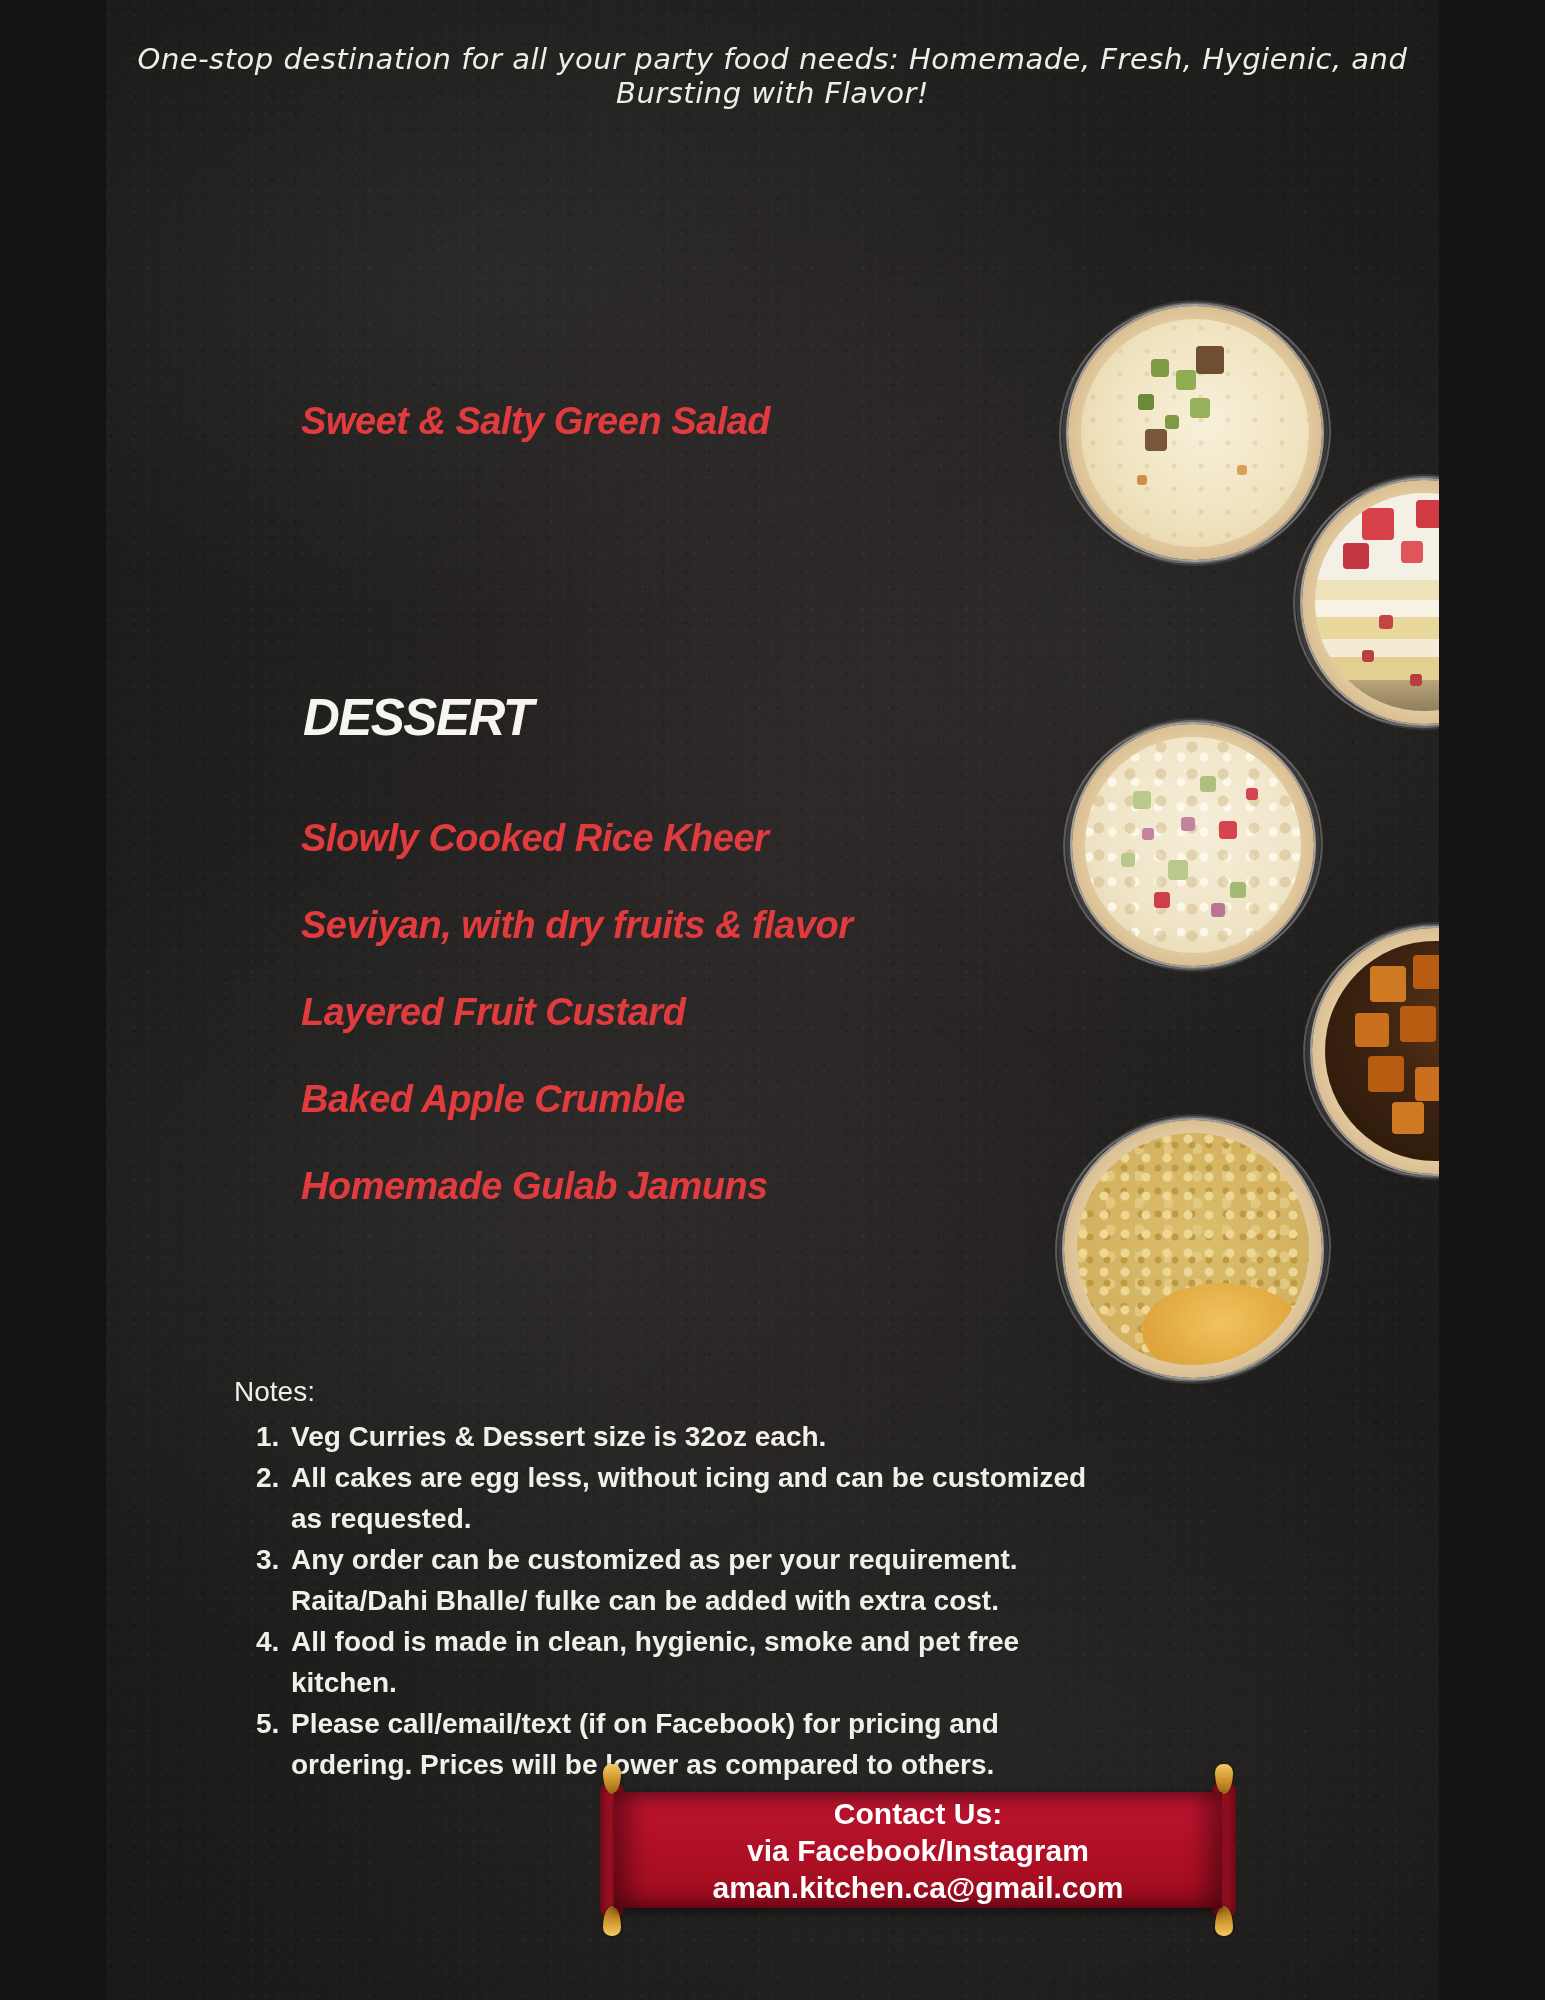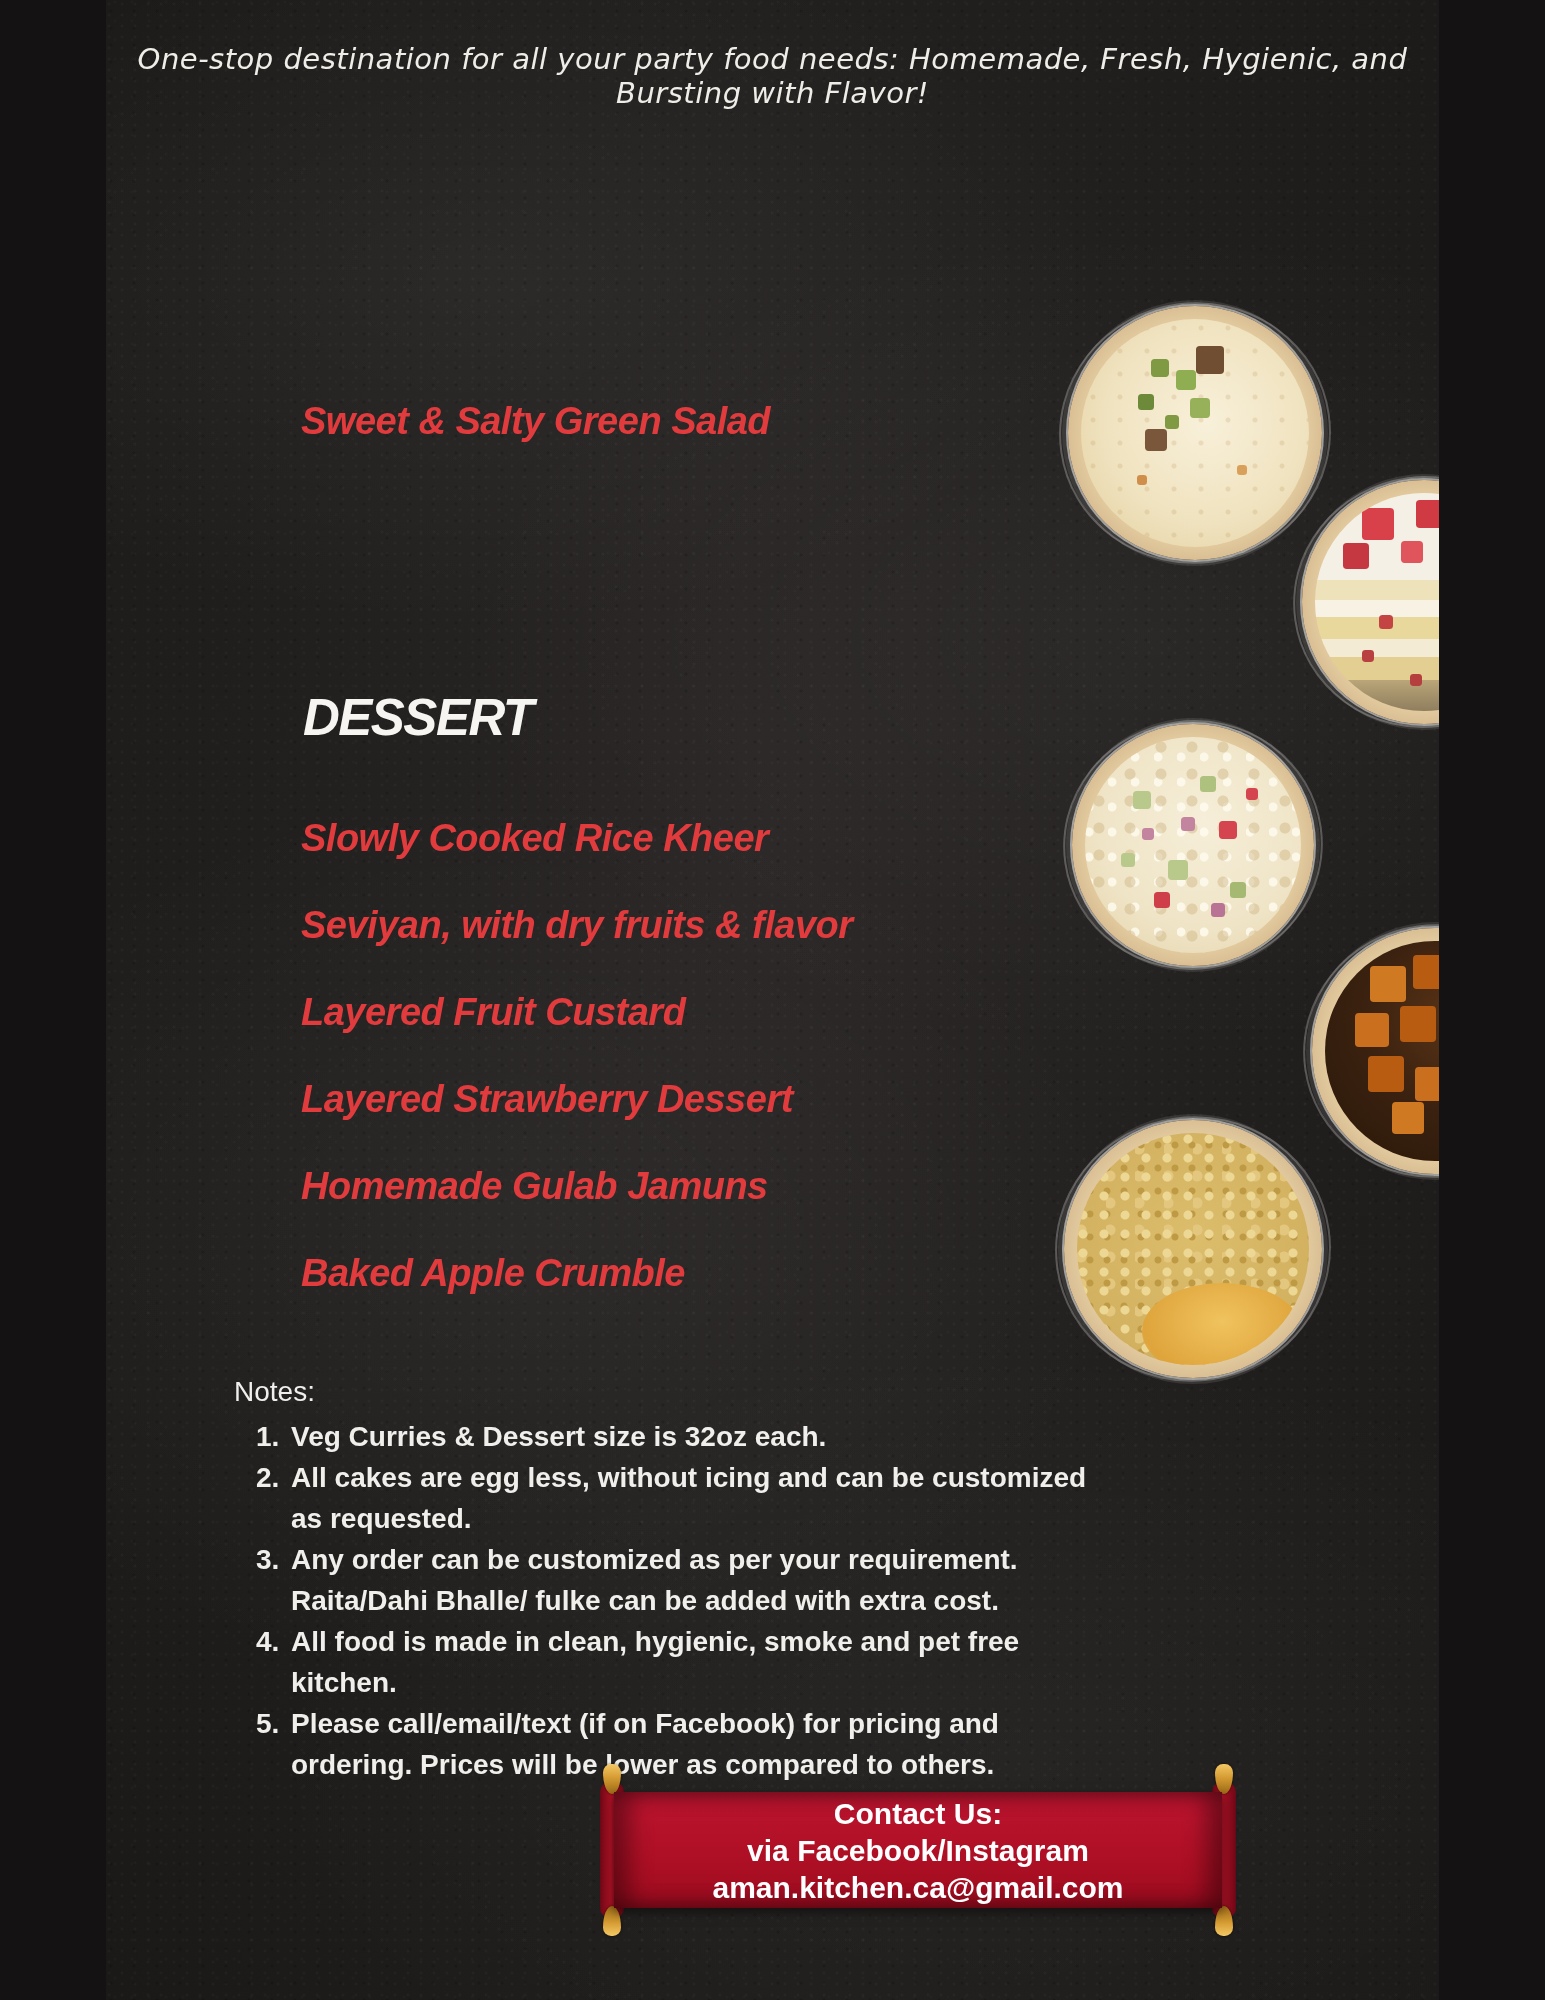--- a/index.html
+++ b/index.html
@@ -179,23 +179,22 @@
 
   <ul class="menu sides-menu">
     <li>Sweet &amp; Salty Green Salad</li>
   </ul>
 
   <h2 class="heading dessert">DESSERT</h2>
   <ul class="menu dessert-menu">
     <li>Slowly Cooked Rice Kheer</li>
     <li>Seviyan, with dry fruits &amp; flavor</li>
     <li>Layered Fruit Custard</li>
-    <li>Layered Strawberry Dessert</li>
+    <li>Baked Apple Crumble</li>
     <li>Homemade Gulab Jamuns</li>
-    <li>Baked Apple Crumble</li>
   </ul>
 
   <div class="notes">
     <div class="notes-title">Notes:</div>
     <ol>
       <li>Veg Curries &amp; Dessert size is 32oz each.</li>
       <li>All cakes are egg less, without icing and can be customized as requested.</li>
       <li>Any order can be customized as per your requirement. Raita/Dahi Bhalle/ fulke can be added with extra cost.</li>
       <li>All food is made in clean, hygienic, smoke and pet free kitchen.</li>
       <li>Please call/email/text (if on Facebook) for pricing and ordering. Prices will be lower as compared to others.</li>

